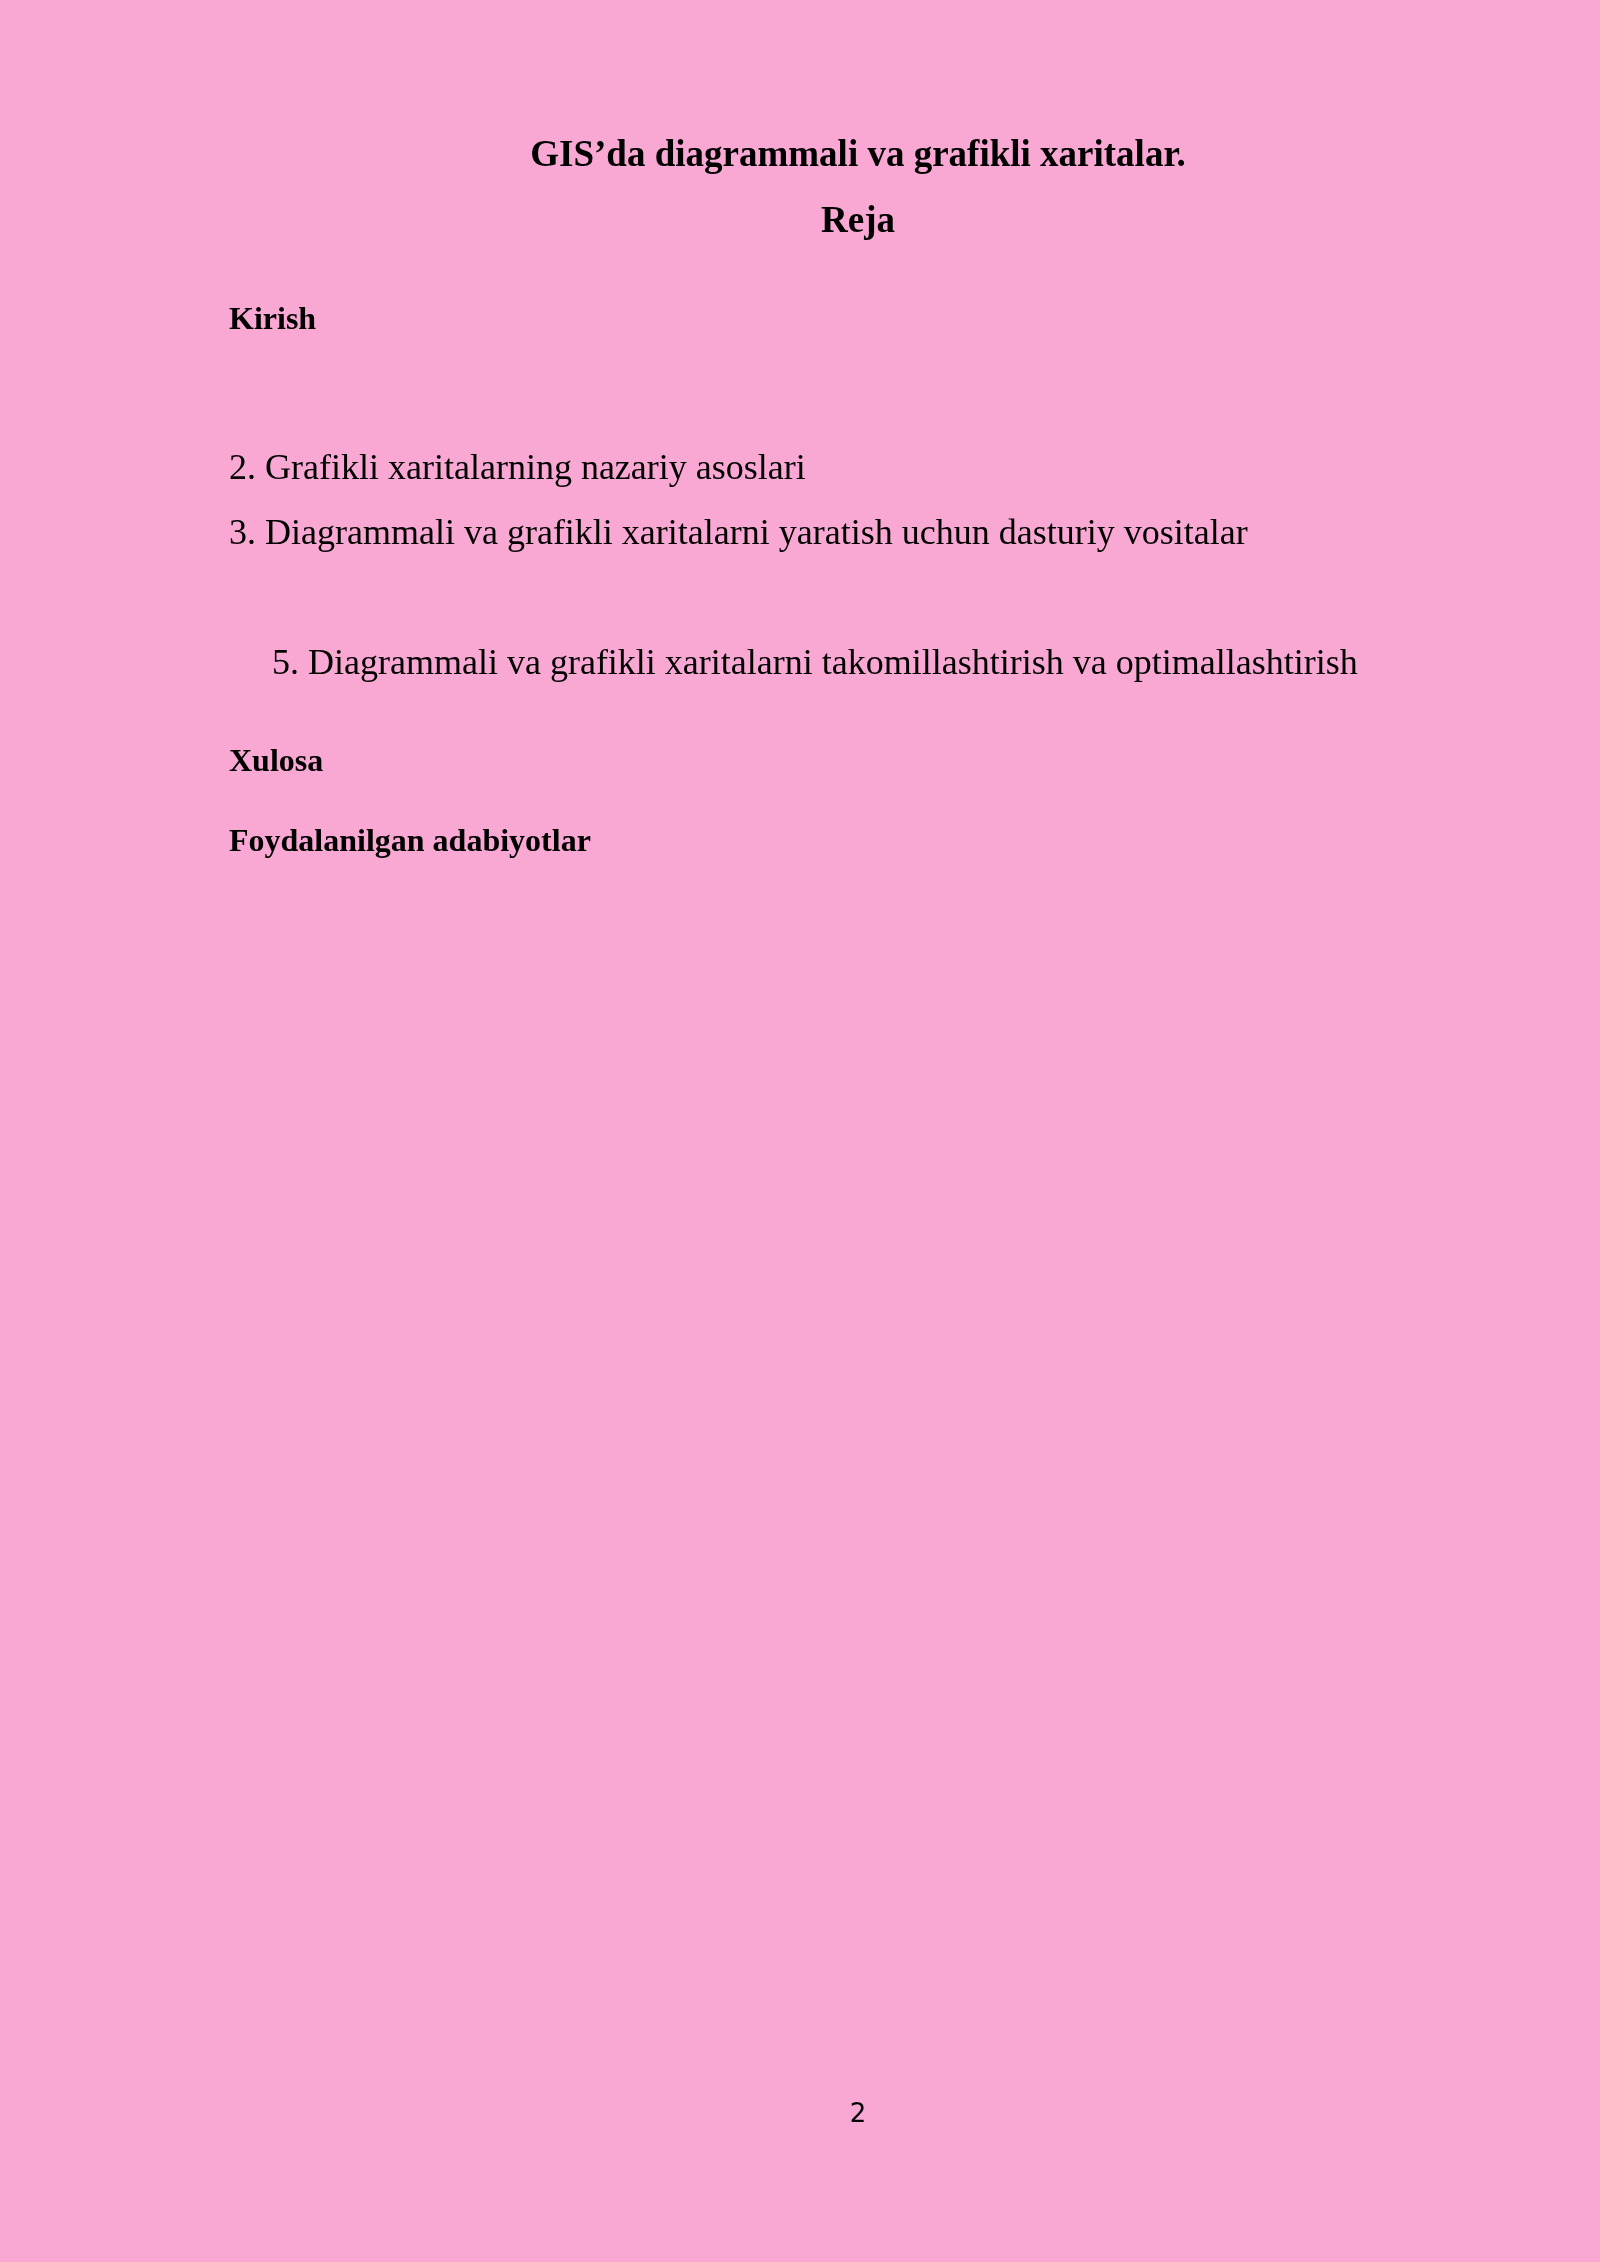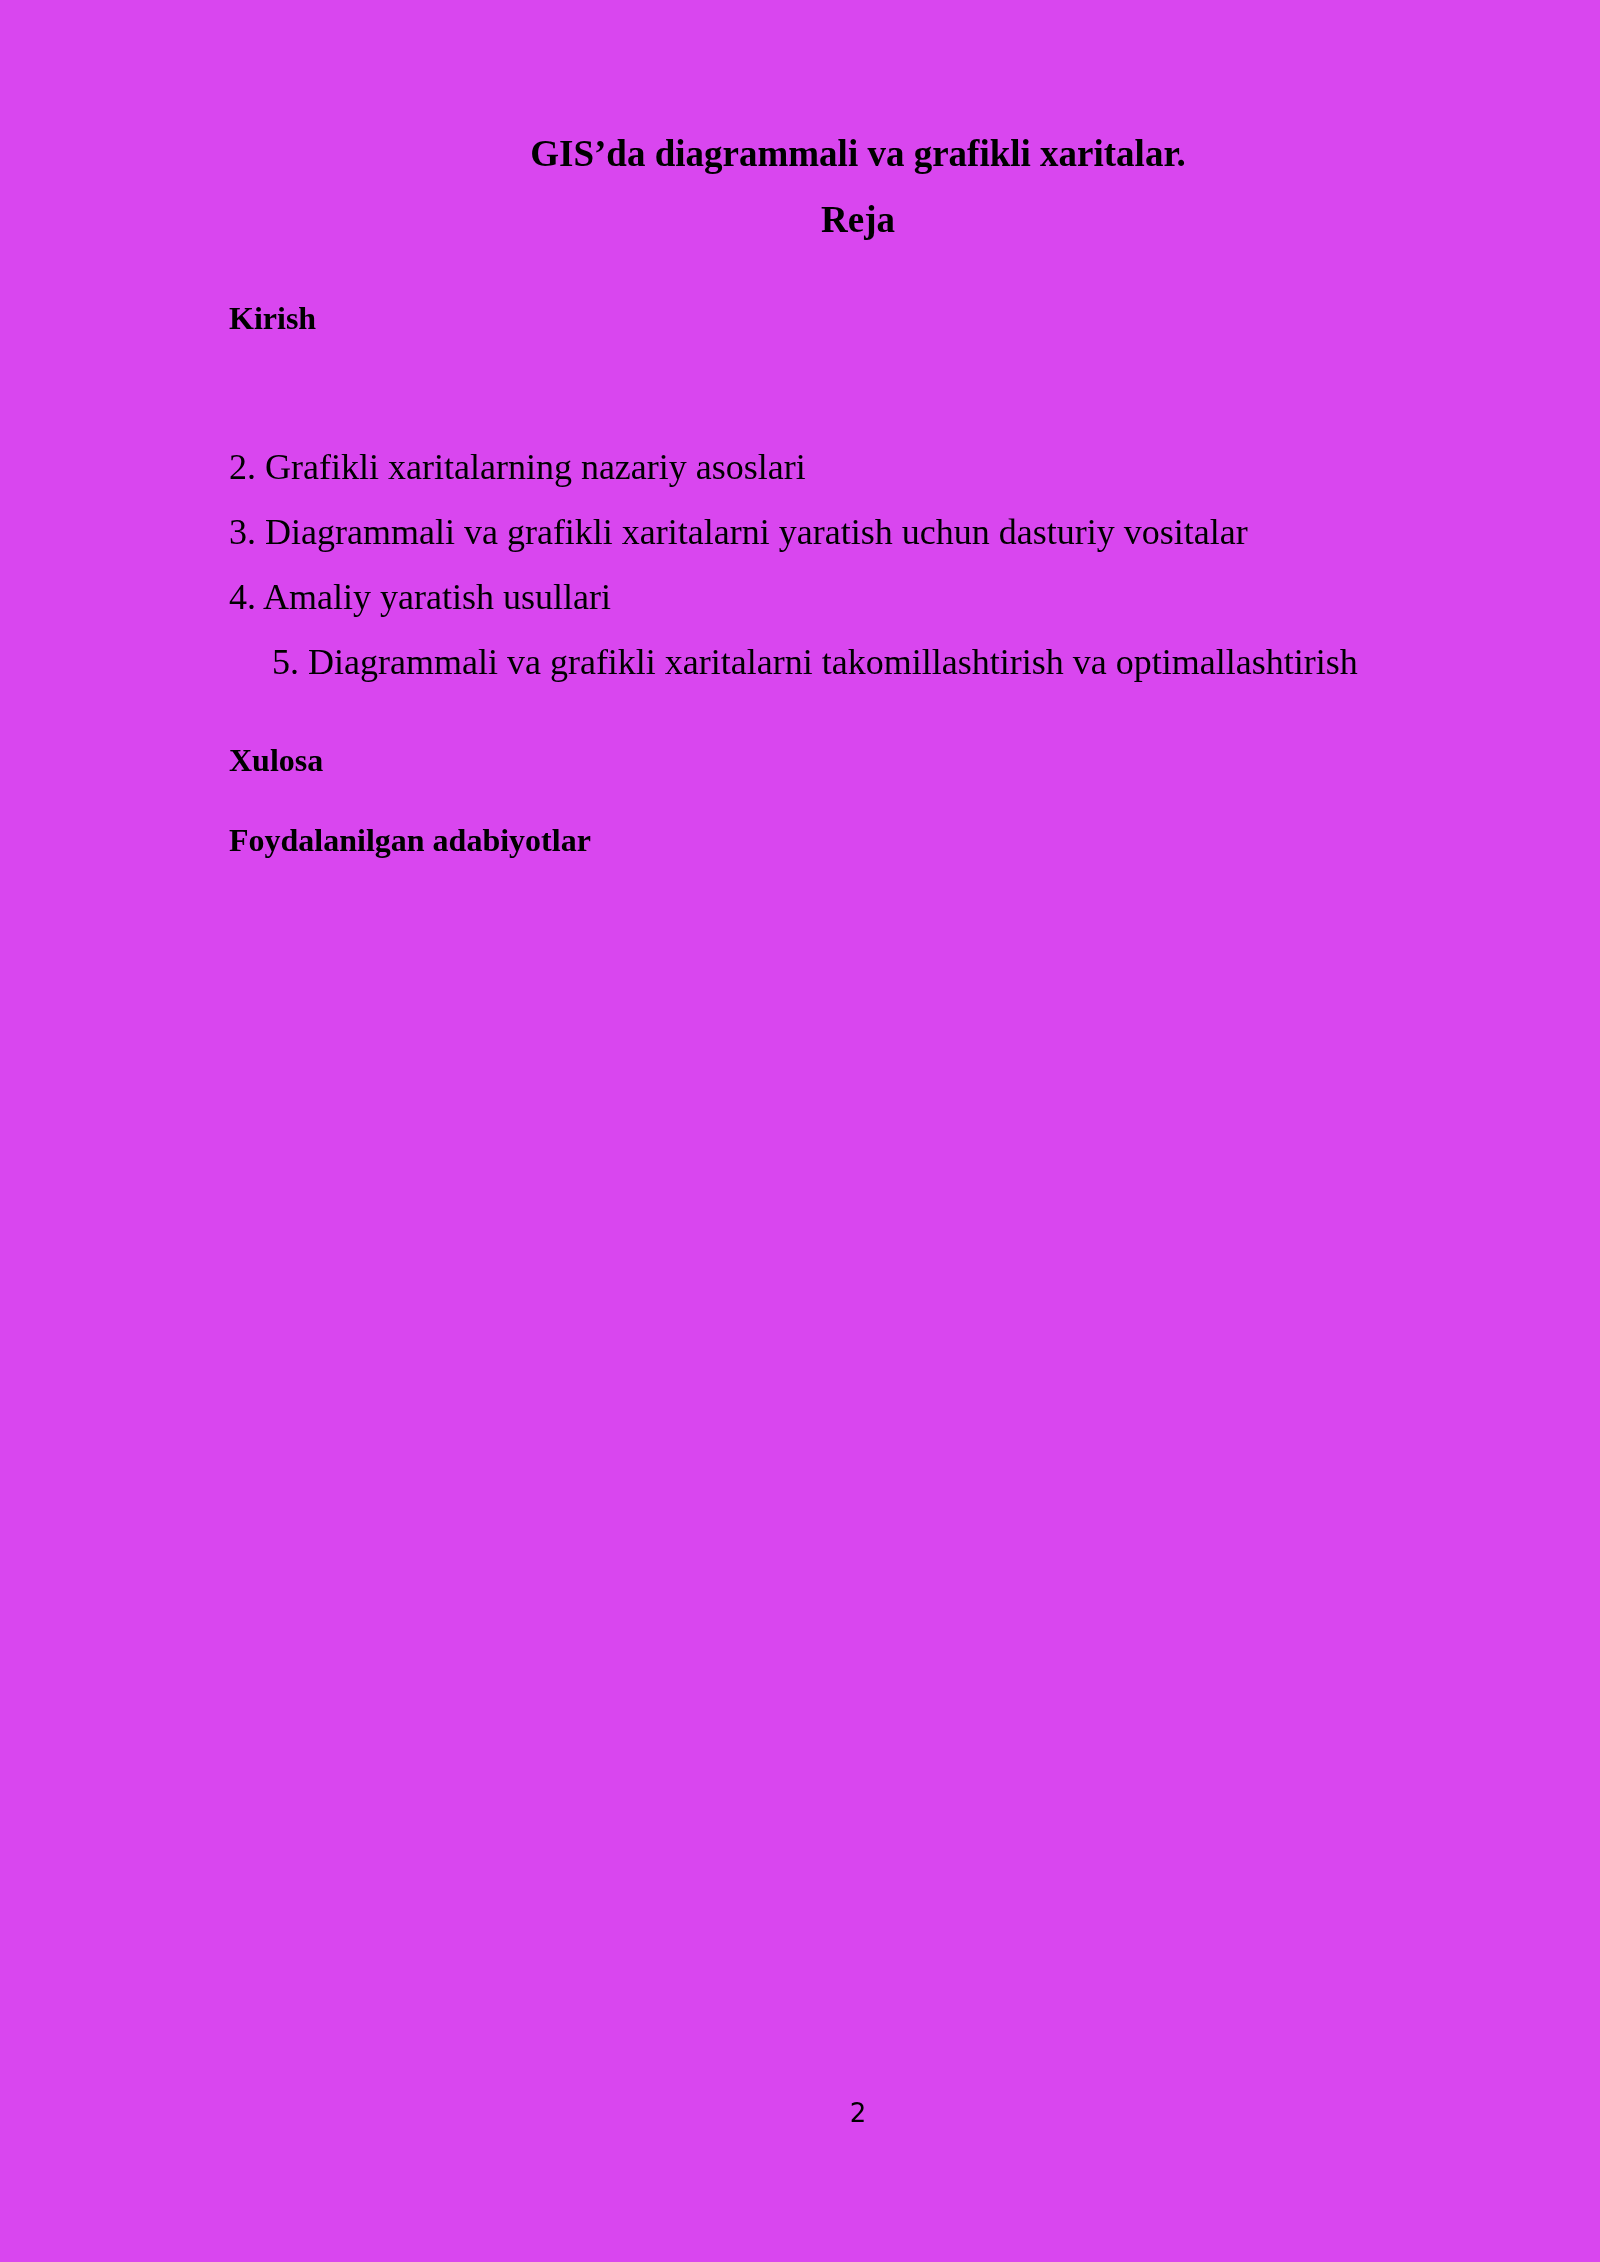--- a/index.html
+++ b/index.html
@@ -1,35 +1,34 @@
 <!DOCTYPE html>
 <html><head>
 <meta charset="utf-8">
 <style>
   html, body { margin:0; padding:0; background:#ffffff; }
   body { width:1600px; height:2262px; position:relative; overflow:hidden; color:#000; }
-  .page { position:absolute; left:0; top:0; width:1600px; height:2262px; background:#d946ef; }
+  .page { position:absolute; left:0; top:0; width:1600px; height:2262px; background:#f9a8d4; }
   .serif { font-family: "Liberation Serif", "DejaVu Serif", serif; }
   .title { position:absolute; left:0; width:1716px; text-align:center; font-weight:bold; font-size:37px; top:132px; }
   .subtitle { position:absolute; left:0; width:1716px; text-align:center; font-weight:bold; font-size:37px; top:198px; }
   .heading { position:absolute; left:229px; font-weight:bold; font-size:32px; }
   .item { position:absolute; left:229px; font-size:36px; white-space:nowrap; }
   .pagenum { position:absolute; left:0; width:1716px; text-align:center; top:2098px; font-size:26px; font-family:"DejaVu Sans", "Liberation Sans", sans-serif; }
 </style>
 </head>
 <body>
 
 <div class="page serif">
   <div class="title">GIS’da diagrammali va grafikli xaritalar.</div>
   <div class="subtitle">Reja</div>
 
   <div class="heading" style="top:300px;">Kirish</div>
 
   <div class="item" style="top:446px;">2. Grafikli xaritalarning nazariy asoslari</div>
   <div class="item" style="top:511px;">3. Diagrammali va grafikli xaritalarni yaratish uchun dasturiy vositalar</div>
-  <div class="item" style="top:576px;">4. Amaliy yaratish usullari</div>
   <div class="item" style="top:641px;margin-left:43px;">5. Diagrammali va grafikli xaritalarni takomillashtirish va optimallashtirish</div>
 
   <div class="heading" style="top:742px;">Xulosa</div>
   <div class="heading" style="top:822px;">Foydalanilgan adabiyotlar</div>
 
   <div class="pagenum">2</div>
 </div>
 
 </body></html>

